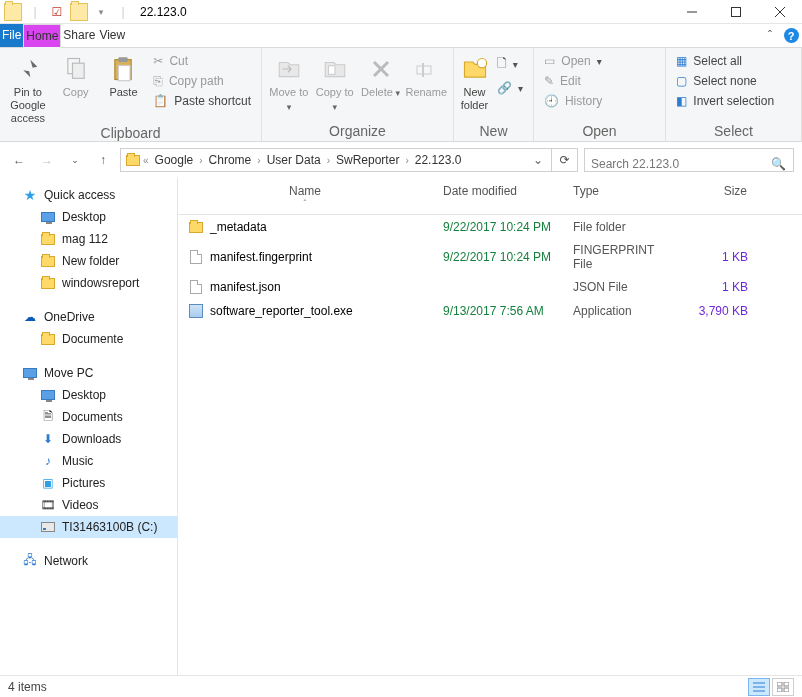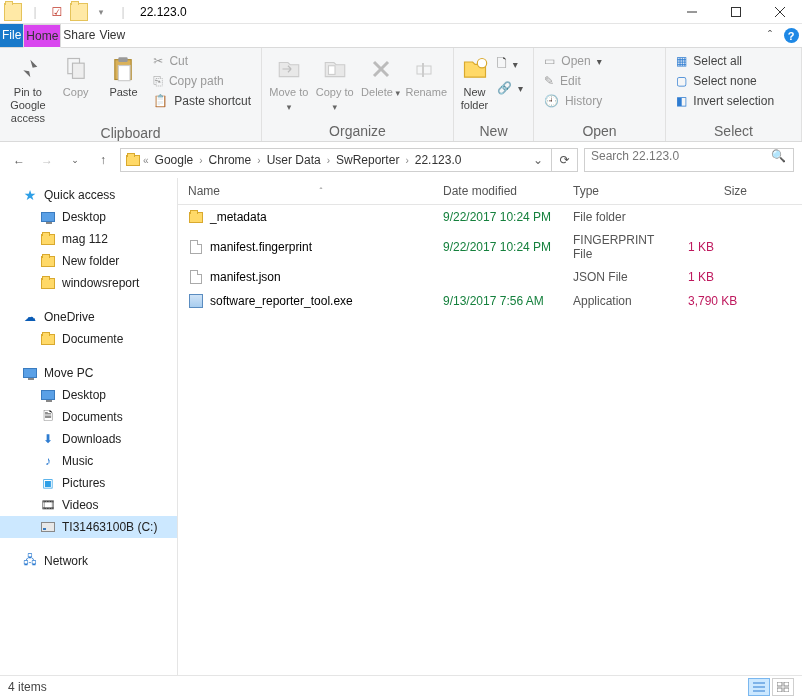--- a/index.html
+++ b/index.html
@@ -43,21 +43,21 @@
 
   
   .navbar { height:36px; display:flex; align-items:center; padding:4px 8px; gap:6px; }
   .navbtn { width:22px; height:22px; display:flex; align-items:center; justify-content:center; color:#555; }
   .navbtn.disabled { color:#c0c0c0; }
   .addr { flex:1; height:24px; border:1px solid #cfcfcf; display:flex; align-items:center; padding:0 4px; gap:2px; }
   .crumb { padding:0 4px; color:#333; }
   .crumb-sep { color:#888; font-size:10px; }
   .addr-drop { width:18px; text-align:center; color:#666; }
   .refresh { width:26px; height:24px; border:1px solid #cfcfcf; border-left:none; display:flex; align-items:center; justify-content:center; color:#555; }
-  .search { width:210px; height:24px; border:1px solid #cfcfcf; display:flex; align-items:flex-start; padding:0 6px; color:#777; }
+  .search { width:210px; height:24px; border:1px solid #cfcfcf; display:flex; align-items:flex-end; padding:0 6px; color:#777; }
   .search .mag { width:16px; text-align:center; color:#555; }
 
   
   .body { display:flex; height: calc(697px - 24px - 24px - 94px - 36px - 22px); }
   .navpane { width:178px; border-right:1px solid #e5e5e5; padding:6px 0; overflow:hidden; }
   .navitem { display:flex; align-items:center; gap:6px; padding:3px 0 3px 22px; color:#222; white-space:nowrap; }
   .navitem.sub { padding-left:40px; }
   .navitem.selected { background:#cce8ff; }
   .navhead { font-weight:normal; }
   .navgap { height:12px; }
@@ -66,32 +66,32 @@
   .folder-ico { width:14px; height:11px; background:#ffd968; border:1px solid #d9a92e; position:relative; display:inline-block; }
   .folder-ico:before { content:""; position:absolute; top:-3px; left:0; width:6px; height:3px; background:#ffd968; border:1px solid #d9a92e; border-bottom:none; }
   .monitor { width:14px; height:10px; border:1px solid #3a7bbf; background:#5aa0e6; position:relative; display:inline-block; }
   .monitor:after { content:""; position:absolute; bottom:-3px; left:4px; width:6px; height:2px; background:#888; }
   .drive { width:14px; height:10px; border:1px solid #888; background:#e8e8e8; display:inline-block; position:relative; }
   .drive:after { content:""; position:absolute; bottom:1px; left:1px; width:3px; height:2px; background:#3a7bbf; }
 
   
   .listpane { flex:1; display:flex; flex-direction:column; }
   .cols { display:flex; border-bottom:1px solid #e5e5e5; color:#555; }
-  .col { padding:6px 10px; border-right:1px solid transparent; }
+  .col { padding:6px 10px; border-right:1px solid transparent;flex-direction:column; }
   .col.name { flex:0 0 255px; display:flex; align-items:center; justify-content:space-between; }
   .col.date { flex:0 0 130px; }
   .col.type { flex:0 0 115px; }
   .col.size { flex:0 0 80px; text-align:right; }
   .sort-arrow { font-size:9px; color:#888; margin:0 auto; }
   .row { display:flex; padding:2px 0; align-items:center; }
   .row .c { padding:2px 10px; }
   .row .c.name { flex:0 0 255px; display:flex; align-items:center; gap:6px; }
   .row .c.date { flex:0 0 130px; color:#15803d; }
   .row .c.type { flex:0 0 115px; color:#555; }
-  .row .c.size { flex:0 0 80px; text-align:left; color:#be185d; }
+  .row .c.size { flex:0 0 80px; text-align:right; color:#6d28d9; }
   .fico { width:16px; height:16px; display:inline-flex; align-items:center; justify-content:center; }
   .file-ico { width:12px; height:14px; border:1px solid #aaa; background:#fff; display:inline-block; position:relative; }
   .file-ico:before { content:""; position:absolute; top:-1px; right:-1px; width:4px; height:4px; background:#fff; border-left:1px solid #aaa; border-bottom:1px solid #aaa; }
   .exe-ico { width:14px; height:14px; border:1px solid #5a8cc0; background:linear-gradient(#cfe3f7,#a8cdef); display:inline-block; }
 
   
   .status { height:22px; border-top:1px solid #e5e5e5; display:flex; align-items:center; padding:0 8px; color:#444; }
   .status .right { margin-left:auto; display:flex; gap:2px; }
   .viewbtn { width:22px; height:18px; border:1px solid #cfcfcf; display:flex; align-items:center; justify-content:center; }
   .viewbtn.active { background:#cce8ff; border-color:#7ab7ef; }

